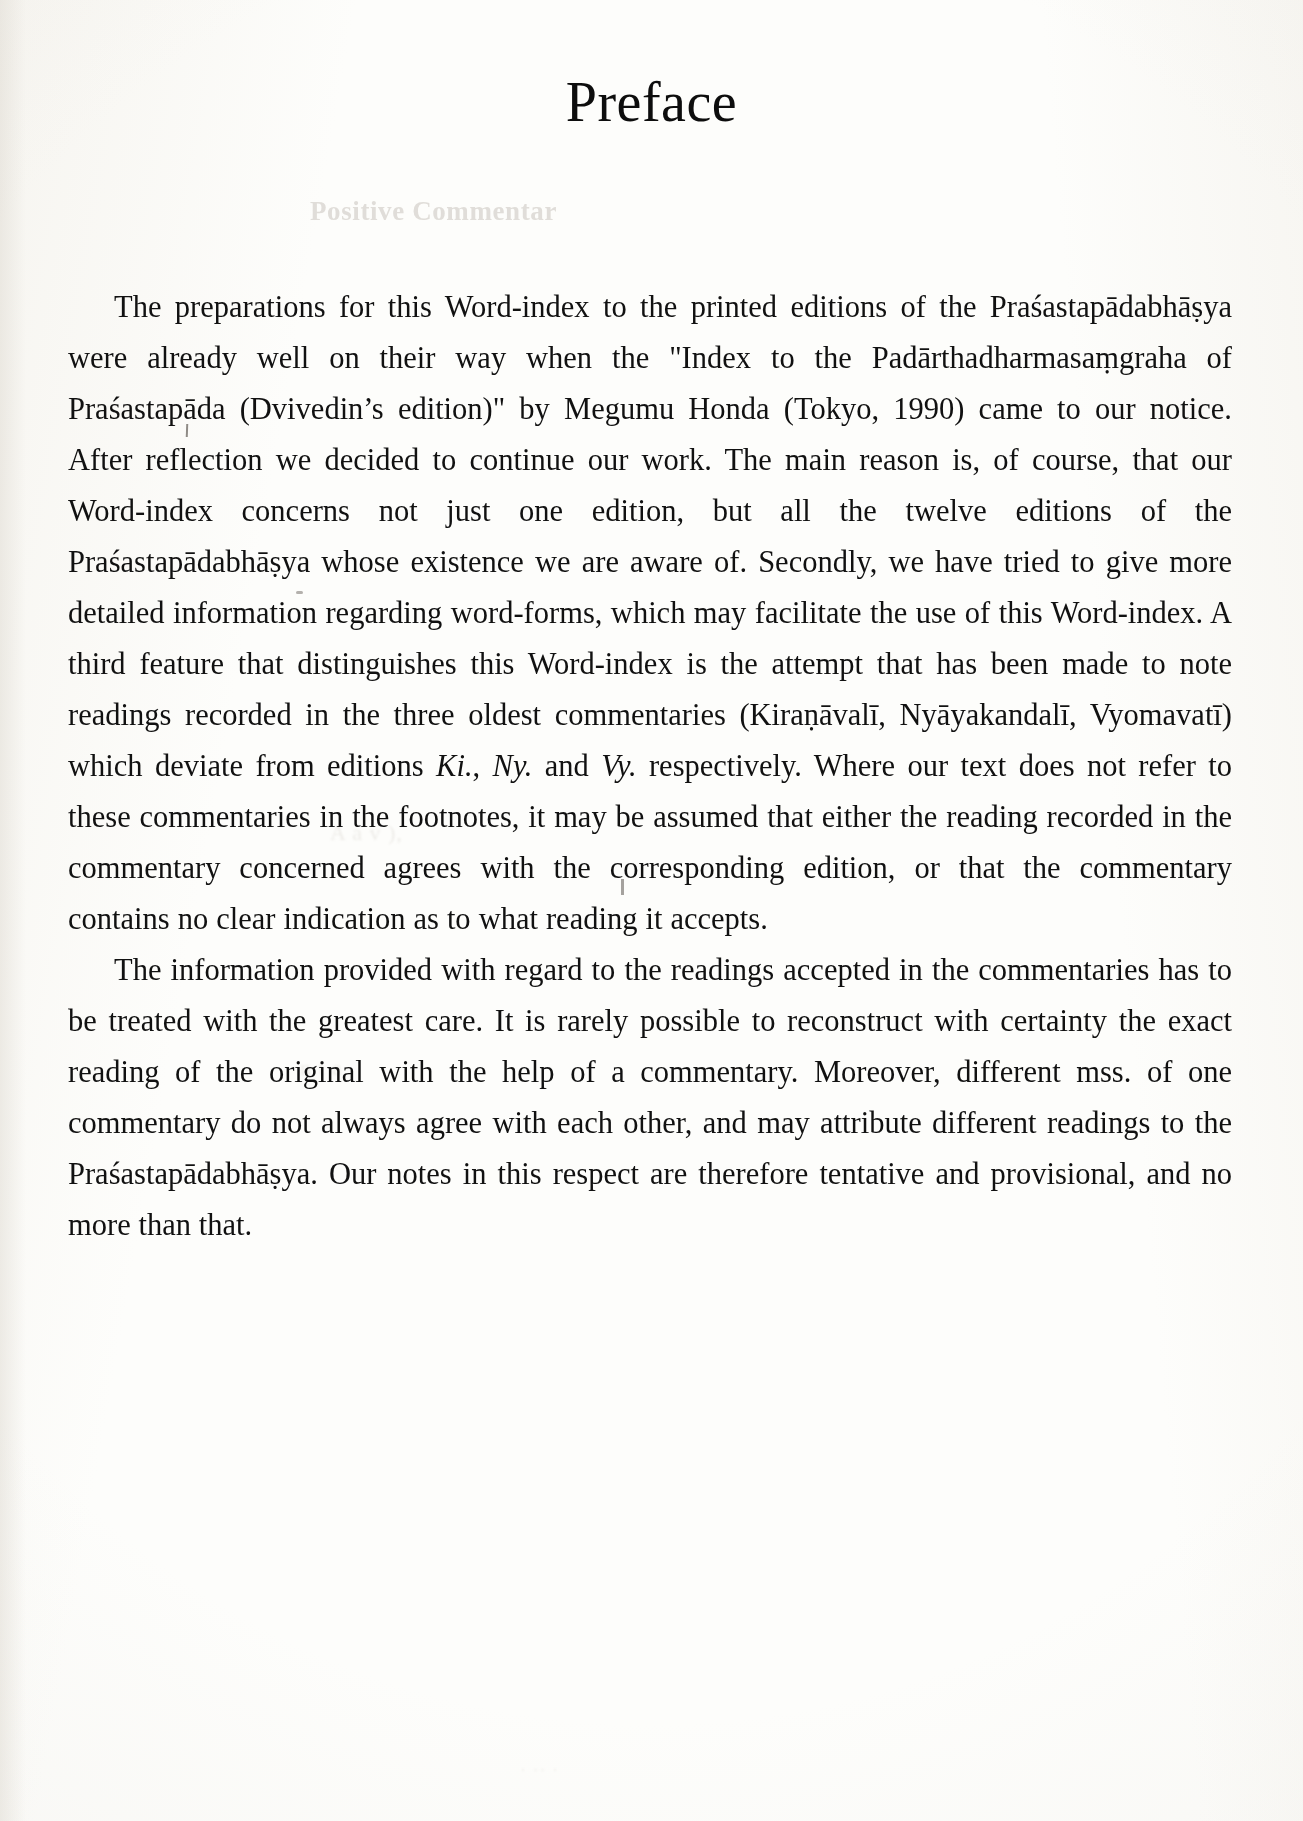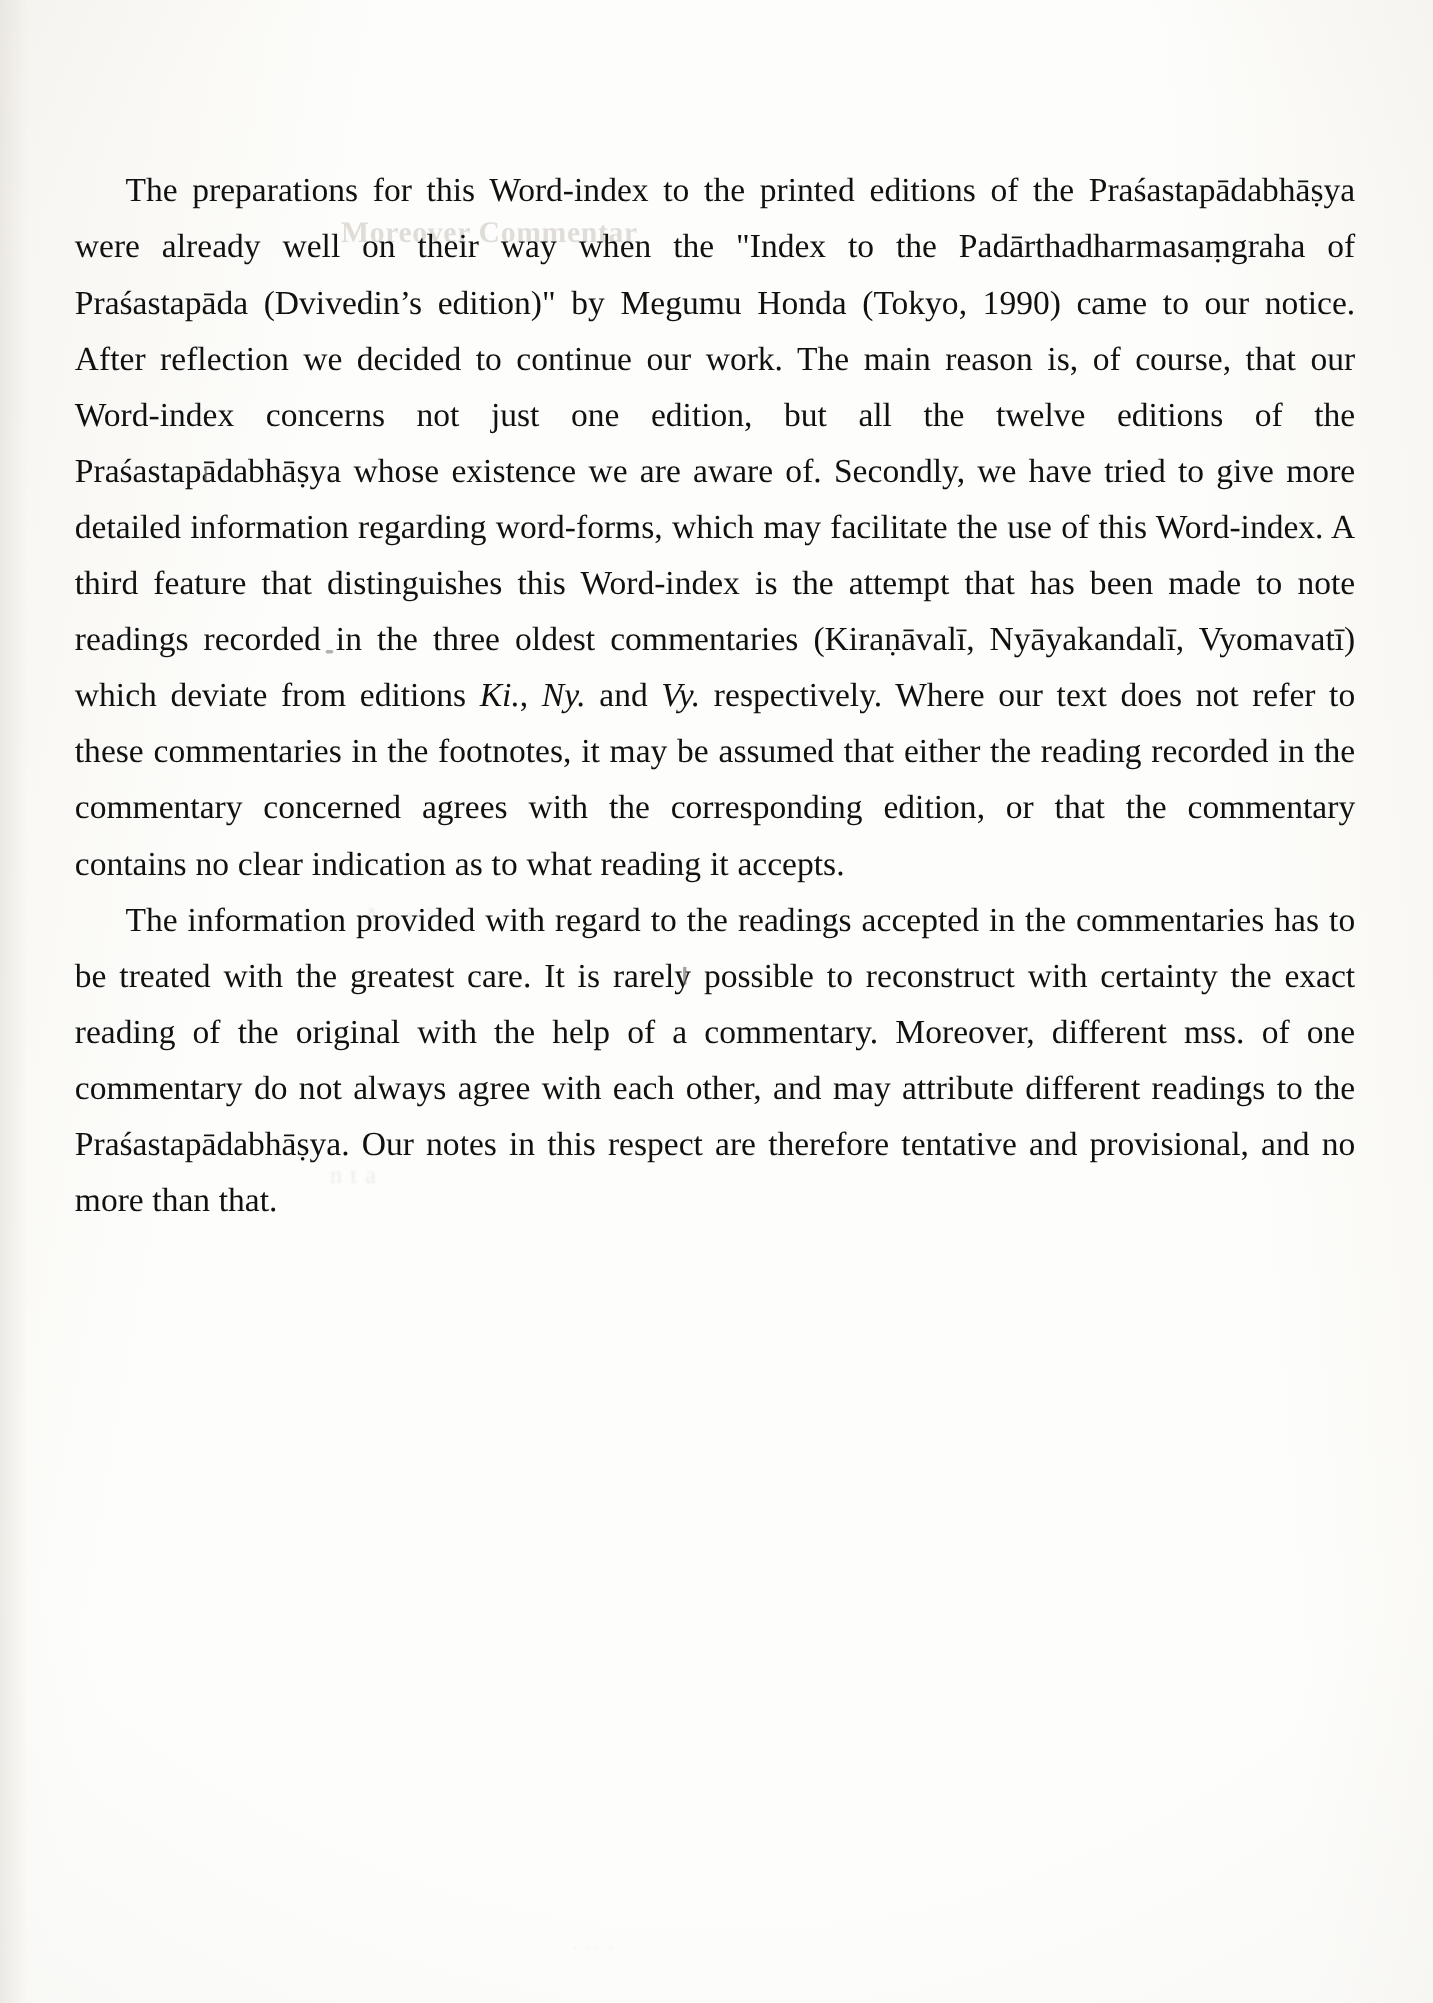--- a/index.html
+++ b/index.html
@@ -112,31 +112,32 @@
     background: linear-gradient(90deg, rgba(225,221,213,0.55), rgba(255,255,255,0));
   }
 </style>
 </head>
 <body>
 
 <div class="page">
 
   <div class="edge-shadow"></div>
 
-  <div class="ghost-line">Moreover Commentar</div>
+  <div class="ghost-line">Positive Commentar</div>
   <div class="ghost-block g2">A     a    v  ),</div>
   <div class="ghost-block g3">n   t     a</div>
   <div class="ghost-block g4">· ·· ·</div>
 
   <div class="speck speck-a"></div>
   <div class="speck speck-b"></div>
   <div class="speck speck-c"></div>
 
   <div class="content">
 
+    <h1 class="page-title">Preface</h1>
 
     <div class="body-text">
 
       <p class="para p1"><span>The preparations for this Word-index to the printed editions of the Praśastapādabhāṣya were already well on their way when the "Index to the Padārthadharmasaṃgraha of Praśastapāda (Dvivedin’s edition)" by Megumu Honda (Tokyo, 1990) came to our notice. After reflection we decided to continue our work. The main reason is, of course, that our Word-index concerns not just one edition, but all the twelve editions of the Praśastapādabhāṣya whose existence we are aware of. Secondly, we have tried to give more detailed information regarding word-forms, which may facilitate the use of this Word-index. A third feature that distinguishes this Word-index is the attempt that has been made to note readings recorded in the three oldest commentaries (Kiraṇāvalī, Nyāyakandalī, Vyomavatī) which deviate from editions </span><span class="it">Ki.</span><span>, </span><span class="it">Ny.</span><span> and </span><span class="it">Vy.</span><span> respectively. Where our text does not refer to these commentaries in the footnotes, it may be assumed that either the reading recorded in the commentary concerned agrees with the corresponding edition, or that the commentary contains no clear indication as to what reading it accepts.</span></p>
 
       <p class="para p2">The information provided with regard to the readings accepted in the commentaries has to be treated with the greatest care. It is rarely possible to reconstruct with certainty the exact reading of the original with the help of a commentary. Moreover, different mss. of one commentary do not always agree with each other, and may attribute different readings to the Praśastapādabhāṣya. Our notes in this respect are therefore tentative and provisional, and no more than that.</p>
 
     </div>
   </div>
 </div>

